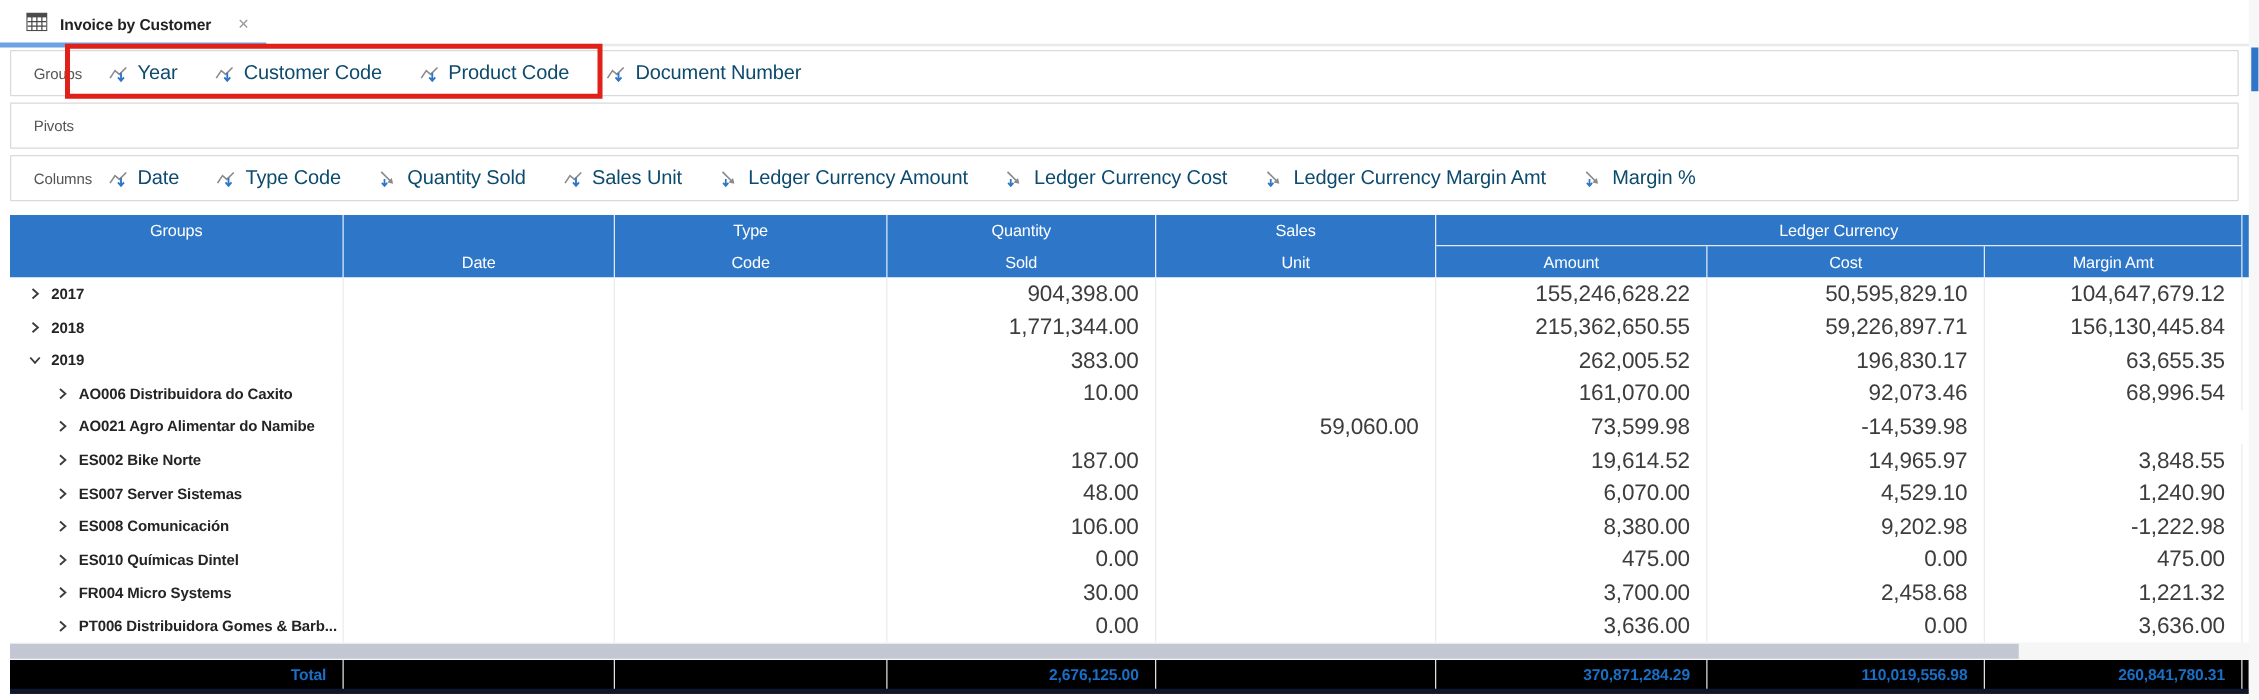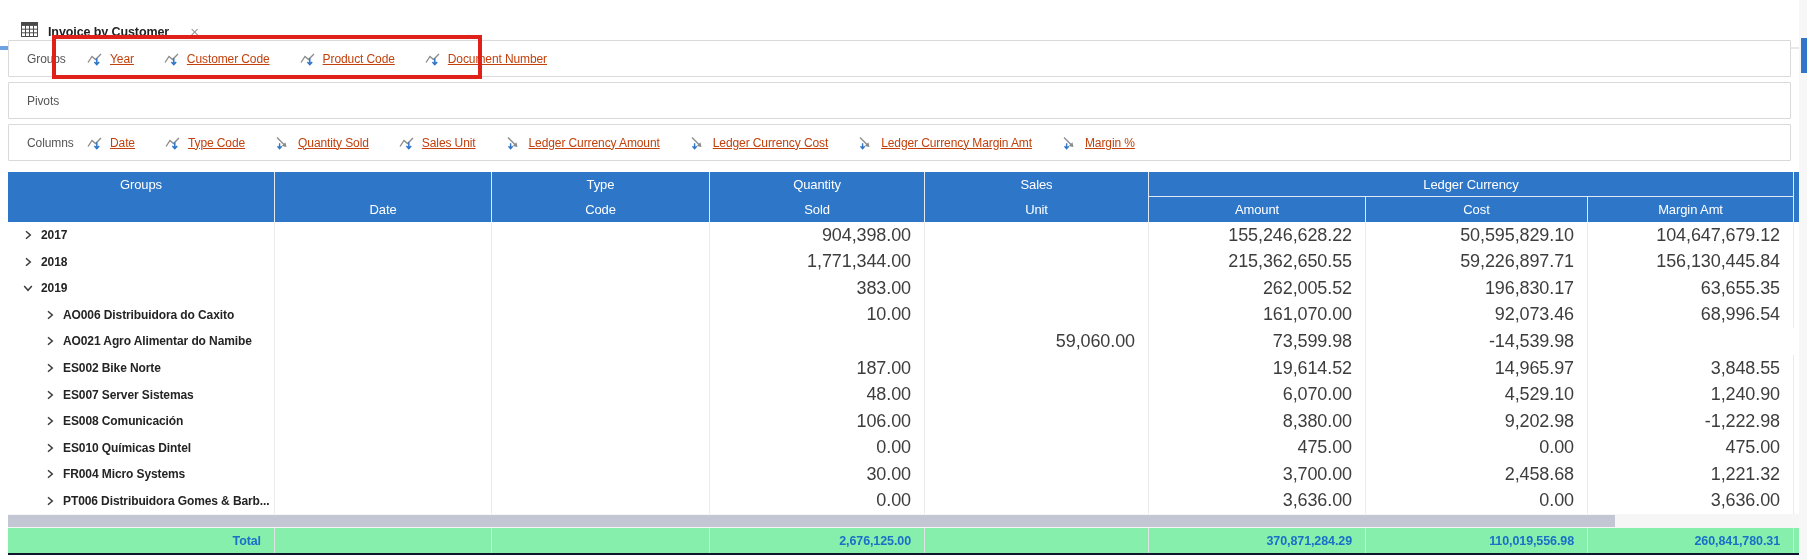--- a/index.html
+++ b/index.html
@@ -1,32 +1,32 @@
 <!DOCTYPE html>
 <html><head>
 <meta charset="utf-8">
 <style>
   * { margin:0; padding:0; box-sizing:border-box; }
   html,body { background:#fff; }
   body { font-family:"Liberation Sans", sans-serif; color:#333; }
   #app { position:relative; width:1807px; height:560px; background:#fff; overflow:hidden; letter-spacing:-0.1px; }
 
   
-  .tabbar { position:absolute; left:0; top:16px; width:1807px; height:33px; border-bottom:2px solid #e8e8e8; background:#fff; }
+  .tabbar { position:absolute; left:0; top:4px; width:1807px; height:33px; border-bottom:2px solid #e8e8e8; background:#fff; }
   .tab { position:absolute; left:0; top:0; width:213px; height:31px; display:flex; align-items:center; gap:10px; padding-left:21px; }
   .tab-underline { position:absolute; left:0; top:30px; width:213px; height:4px; background:#6fa2e3; }
   .tab-title { font-size:12.5px; font-weight:700; color:#222; }
   .tab-close { margin-left:auto; margin-right:14px; color:#9a9a9a; font-size:15px; line-height:1; cursor:pointer; }
 
   
   .panel { position:absolute; left:8px; width:1783px; height:37px; background:#fff; border:1px solid #d9d9d9; border-radius:1px; display:flex; align-items:center; padding-left:18px; }
   .panel-label { font-size:12px; color:#555; width:46px; flex:none; }
   .chips { display:flex; align-items:center; gap:30px; margin-left:14px; }
   .chip { display:flex; align-items:center; gap:7px; cursor:grab; }
-  .chip-label { font-size:12px; color:#c2410c; white-space:nowrap;text-decoration:underline; }
+  .chip-label { font-size:16px; color:#0c4a6e; white-space:nowrap; }
   .chip svg { display:block; }
 
   
   .red-box { position:absolute; left:52px; top:35px; width:430px; height:44px; border:4px solid #e0211a; z-index:5; pointer-events:none; }
 
   
   .grid { position:absolute; left:8px; top:172px; width:1792px; }
   .gcols { display:grid; grid-template-columns:267px 217px 218px 215px 224px 217px 222px 206px 6px; }
 
   
@@ -48,21 +48,21 @@
   .lvl2 .labelcell { padding-left:37px; }
   .rlabel { font-size:12px; font-weight:700; color:#242424; }
   .chev { display:flex; align-items:center; cursor:pointer; flex:none; }
   .chev.down svg { transform:rotate(90deg); }
 
   
   .hscroll { height:14px; background:#f6f6f6; position:relative; }
   .hscroll-thumb { position:absolute; left:0; top:1px; height:12px; width:89.7%; background:#c3c6d3; cursor:pointer; }
 
   
-  .gtotal { height:27px; background:#86efac; border-bottom:2px solid #0f172a; }
+  .gtotal { height:27px; background:#000000; border-bottom:4px solid #0f172a; }
   .gtotal .c { border-right:1px solid #dfe2e6; }
   .tval { color:#1a6fc7; font-weight:700; font-size:12.5px; }
   .tlabel { justify-content:flex-end; padding-right:13px; }
 
   
   .vscroll { position:absolute; right:0; top:0; width:8px; height:560px; background:#f7f7f7; }
   .vscroll-thumb { position:absolute; right:0; top:38px; width:6px; height:35px; background:#2f76c8; cursor:pointer; }
 </style>
 </head>
 <body>

